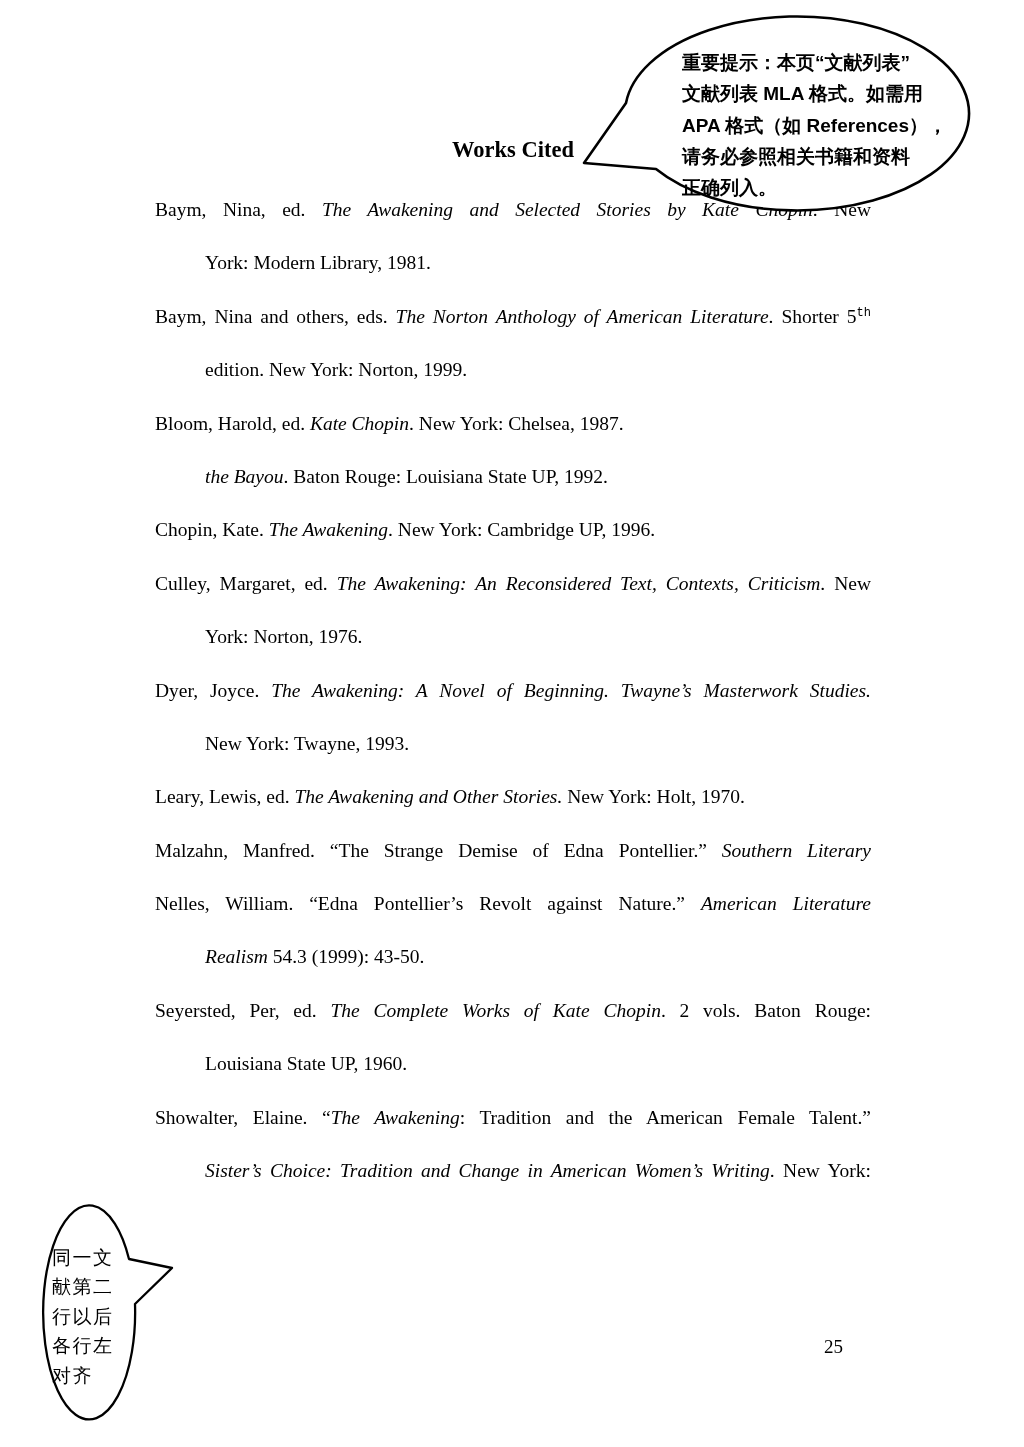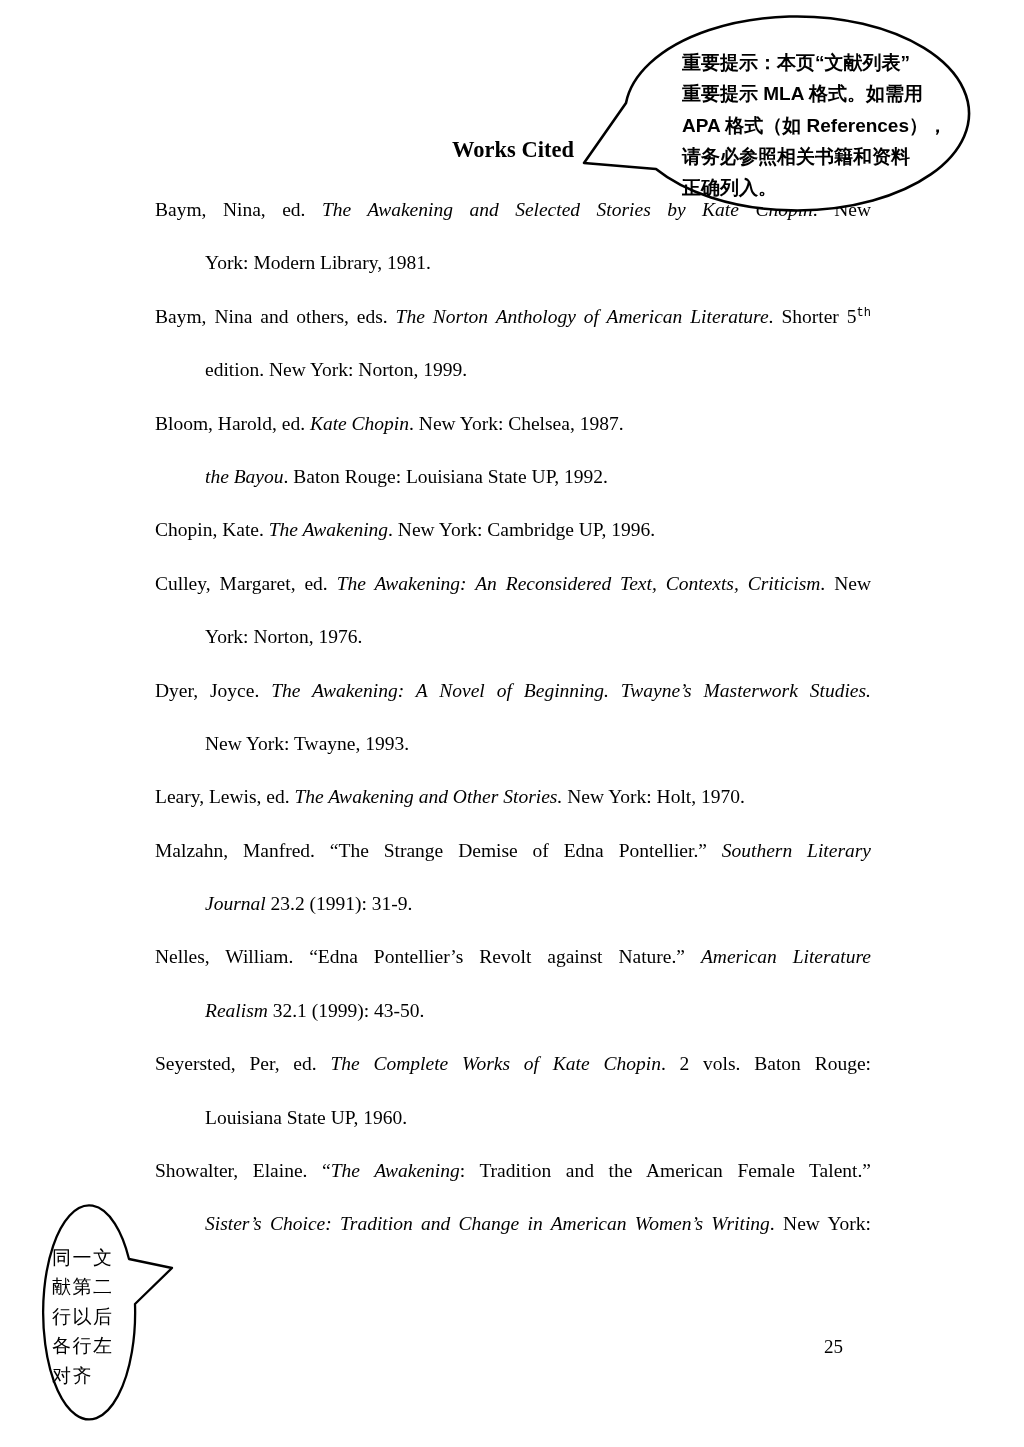--- a/index.html
+++ b/index.html
@@ -54,39 +54,38 @@
     <div class="line indent"><span>edition. New York: Norton, 1999.</span></div>
     <div class="line"><span>Bloom, Harold, ed. </span><span class="it">Kate Chopin</span><span>. New York: Chelsea, 1987.</span></div>
     <div class="line indent"><span class="it">the Bayou</span><span>. Baton Rouge: Louisiana State UP, 1992.</span></div>
     <div class="line"><span>Chopin, Kate. </span><span class="it">The Awakening</span><span>. New York: Cambridge UP, 1996.</span></div>
     <div class="line justify"><span>Culley, Margaret, ed. </span><span class="it">The Awakening: An Reconsidered Text, Contexts, Criticism</span><span>. New</span></div>
     <div class="line indent"><span>York: Norton, 1976.</span></div>
     <div class="line justify"><span>Dyer, Joyce. </span><span class="it">The Awakening: A Novel of Beginning. Twayne’s Masterwork Studies.</span></div>
     <div class="line indent"><span>New York: Twayne, 1993.</span></div>
     <div class="line"><span>Leary, Lewis, ed. </span><span class="it">The Awakening and Other Stories.</span><span> New York: Holt, 1970.</span></div>
     <div class="line justify"><span>Malzahn, Manfred. “The Strange Demise of Edna Pontellier.” </span><span class="it">Southern Literary</span></div>
-    <div class="line indent"><span class="it">Journal</span><span> 23.2 (1991): 31-9.</span></div>
     <div class="line justify"><span>Nelles, William. “Edna Pontellier’s Revolt against Nature.” </span><span class="it">American Literature</span></div>
-    <div class="line indent"><span class="it">Realism</span><span> 32.1 (1999): 43-50.</span></div>
+    <div class="line indent"><span class="it">Realism</span><span> 54.3 (1999): 43-50.</span></div>
     <div class="line justify"><span>Seyersted, Per, ed. </span><span class="it">The Complete Works of Kate Chopin</span><span>. 2 vols. Baton Rouge:</span></div>
     <div class="line indent"><span>Louisiana State UP, 1960.</span></div>
     <div class="line justify"><span>Showalter, Elaine. “</span><span class="it">The Awakening</span><span>: Tradition and the American Female Talent.”</span></div>
     <div class="line indent justify"><span class="it">Sister’s Choice: Tradition and Change in American Women’s Writing</span><span>. New York:</span></div>
   </div>
 
 <div class="page-number">25</div>
 
 <svg class="bubble-svg" width="1024" height="1447" viewBox="0 0 1024 1447">
   <path d="M 626 103 A 172 97 0 1 1 656 169 L 584 163 Z" fill="#ffffff" stroke="#000000" stroke-width="2.6" stroke-linejoin="round"></path>
   <path d="M 135 1304 A 46 107 0 1 1 129 1259 L 172 1268 Z" fill="#ffffff" stroke="#000000" stroke-width="2.3" stroke-linejoin="round"></path>
 </svg>
 
 <div class="bubble-text-top">
     <div class="bline">重要提示：本页“文献列表”</div>
-    <div class="bline">重要提示 MLA 格式。如需用</div>
+    <div class="bline">文献列表 MLA 格式。如需用</div>
     <div class="bline">APA 格式（如 References），</div>
     <div class="bline">请务必参照相关书籍和资料</div>
     <div class="bline">正确列入。</div>
   </div>
 <div class="bubble-text-bottom">
     <div class="bline">同一文</div>
     <div class="bline">献第二</div>
     <div class="bline">行以后</div>
     <div class="bline">各行左</div>
     <div class="bline">对齐</div>

